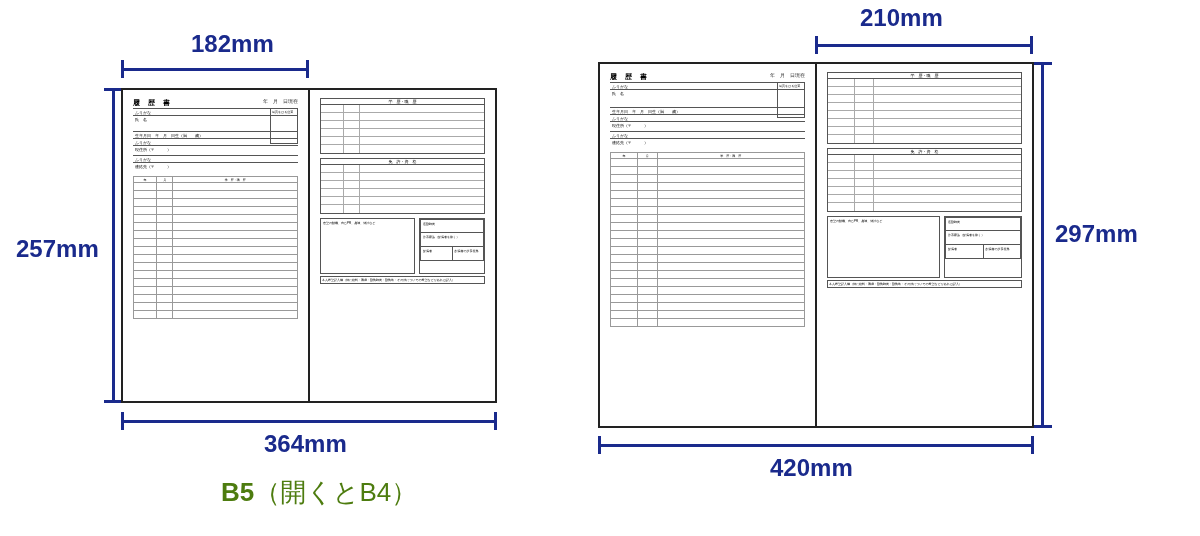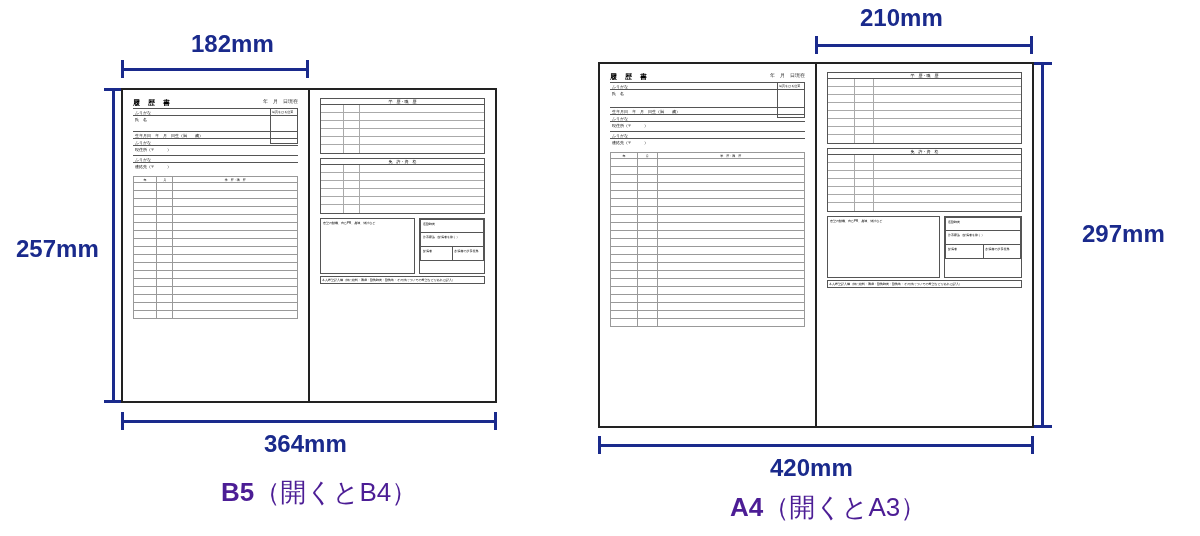--- a/index.html
+++ b/index.html
@@ -34,21 +34,21 @@
     .sec-row { border-bottom:1px solid #aaa; height:8px; display:flex; }
     .sec-row .c1 { width:14%; border-right:1px solid #aaa; }
     .sec-row .c2 { width:10%; border-right:1px solid #aaa; }
     .sec-row:last-child { border-bottom:none; }
     .two-col { display:flex; gap:4px; }
     .two-col > div { flex:1; border:1px solid #555; }
     .notebox { border:1px solid #555; padding:2px; font-size:3px; height:26px; }
     .notesmall { height:14px; }
     .foot { border:1px solid #555; font-size:3px; padding:1px; height:8px; margin-top:2px; }
 
-    .caption { position:absolute; font-size:26px; color:#4c1d95; }
+    .caption { position:absolute; font-size:26px; color:#4d7c0f; }
     .caption b { font-weight:700; }
   </style>
 </head>
 <body>
 
 <div class="diagram" style="left:6px; top:0; width:570px; height:536px;">
 
   <div class="dim-label" style="left:185px; top:30px;">182mm</div>
   <div class="bracket" style="left:115px; top:68px; width:188px; height:3px;"></div>
   <div class="bracket-end" style="left:115px; top:60px; width:3px; height:18px;"></div>
@@ -262,21 +262,21 @@
   </div>
 </div>
 
 <div class="diagram" style="left:560px; top:0; width:640px; height:382px;">
 
   <div class="dim-label" style="left:300px; top:4px;">210mm</div>
   <div class="bracket" style="left:255px; top:44px; width:218px; height:3px;"></div>
   <div class="bracket-end" style="left:255px; top:36px; width:3px; height:18px;"></div>
   <div class="bracket-end" style="left:470px; top:36px; width:3px; height:18px;"></div>
 
-  <div class="dim-label" style="left:522px; top:220px;">297mm</div>
+  <div class="dim-label" style="left:495px; top:220px;">297mm</div>
   <div class="bracket" style="left:481px; top:62px; width:3px; height:366px;"></div>
   <div class="bracket-end" style="left:474px; top:62px; width:18px; height:3px;"></div>
   <div class="bracket-end" style="left:474px; top:425px; width:18px; height:3px;"></div>
 
   <div class="spread" style="left:38px; top:62px; width:436px; height:366px;">
     <div class="page">
       <div class="hdr">
         <span class="ttl">履 歴 書</span>
         <span class="mini">年　月　日現在</span>
       </div>
@@ -498,16 +498,13 @@
       </div>
       <div class="foot">本人希望記入欄（特に給料・職種・勤務時間・勤務地・その他についての希望などがあれば記入）</div>
     </div>
   </div>
 
   <div class="bracket" style="left:38px; top:444px; width:436px; height:3px;"></div>
   <div class="bracket-end" style="left:38px; top:436px; width:3px; height:18px;"></div>
   <div class="bracket-end" style="left:471px; top:436px; width:3px; height:18px;"></div>
   <div class="dim-label" style="left:210px; top:454px;">420mm</div>
 
-  <div class="caption" style="left:170px; top:490px;">
-    <b>A4</b><span>（開くとA3）</span>
-  </div>
 </div>
 
 </body></html>

